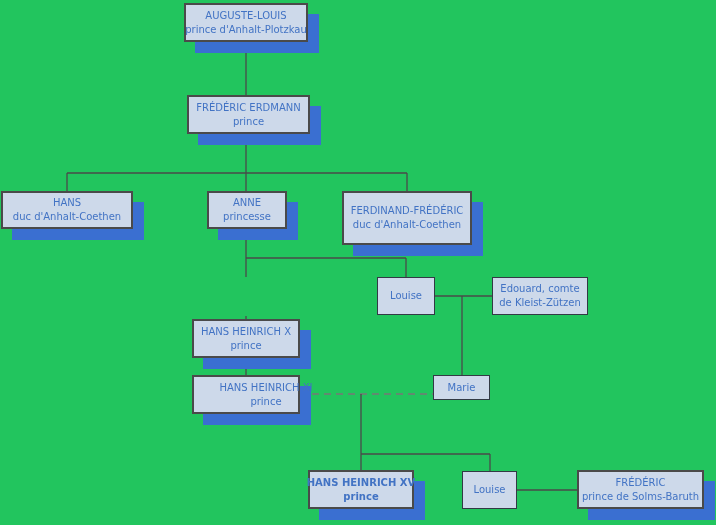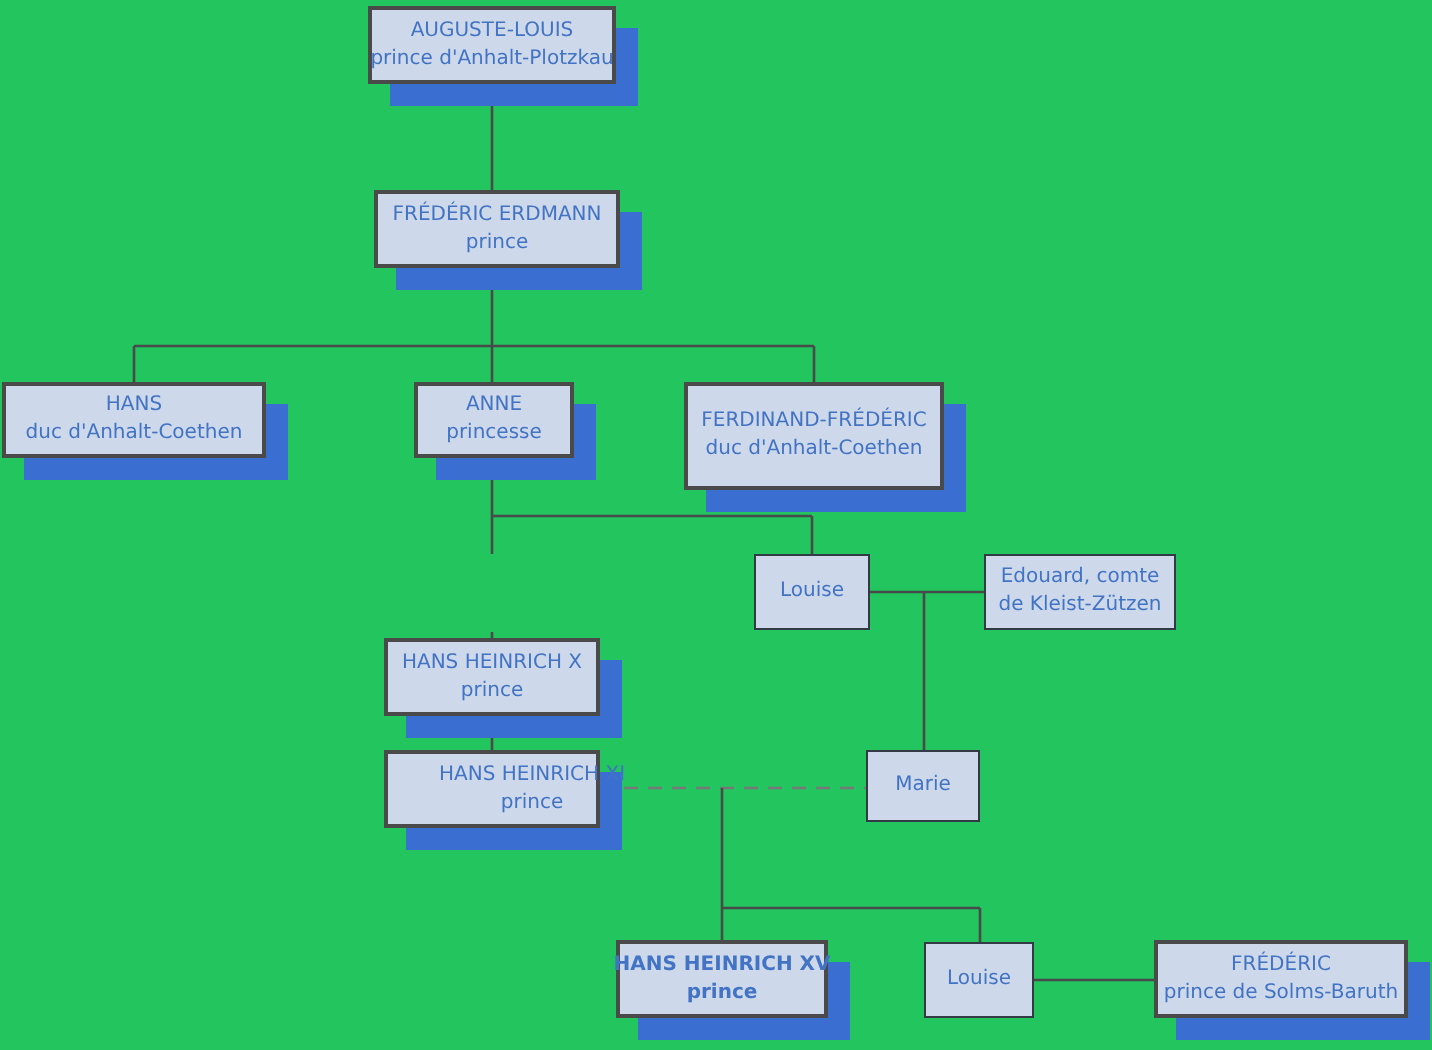--- a/index.html
+++ b/index.html
@@ -99,21 +99,21 @@
       <span>Louise</span>
     </div>
     <div class="node spouse" style="left: 492px; top: 277px; width: 96px; height: 38px; align-items: center;">
       <span>Edouard, comte</span>
       <span>de Kleist-Zützen</span>
     </div>
     <div class="node primary" style="left: 192px; top: 375px; width: 108px; height: 39px; padding-left: 40px;">
       <span>HANS HEINRICH XI</span>
       <span>prince</span>
     </div>
-    <div class="node spouse" style="left: 433px; top: 375px; width: 57px; height: 36px;">
+    <div class="node spouse" style="left: 433px; top: 375px; width: 57px; height: 25px;">
       <span>Marie</span>
     </div>
     <div class="node primary" style="left: 308px; top: 470px; width: 106px; height: 39px; font-weight: bold;">
       <span>HANS HEINRICH XV</span>
       <span>prince</span>
     </div>
     <div class="node spouse" style="left: 462px; top: 471px; width: 55px; height: 38px;">
       <span>Louise</span>
     </div>
     <div class="node primary" style="left: 577px; top: 470px; width: 127px; height: 39px;">

